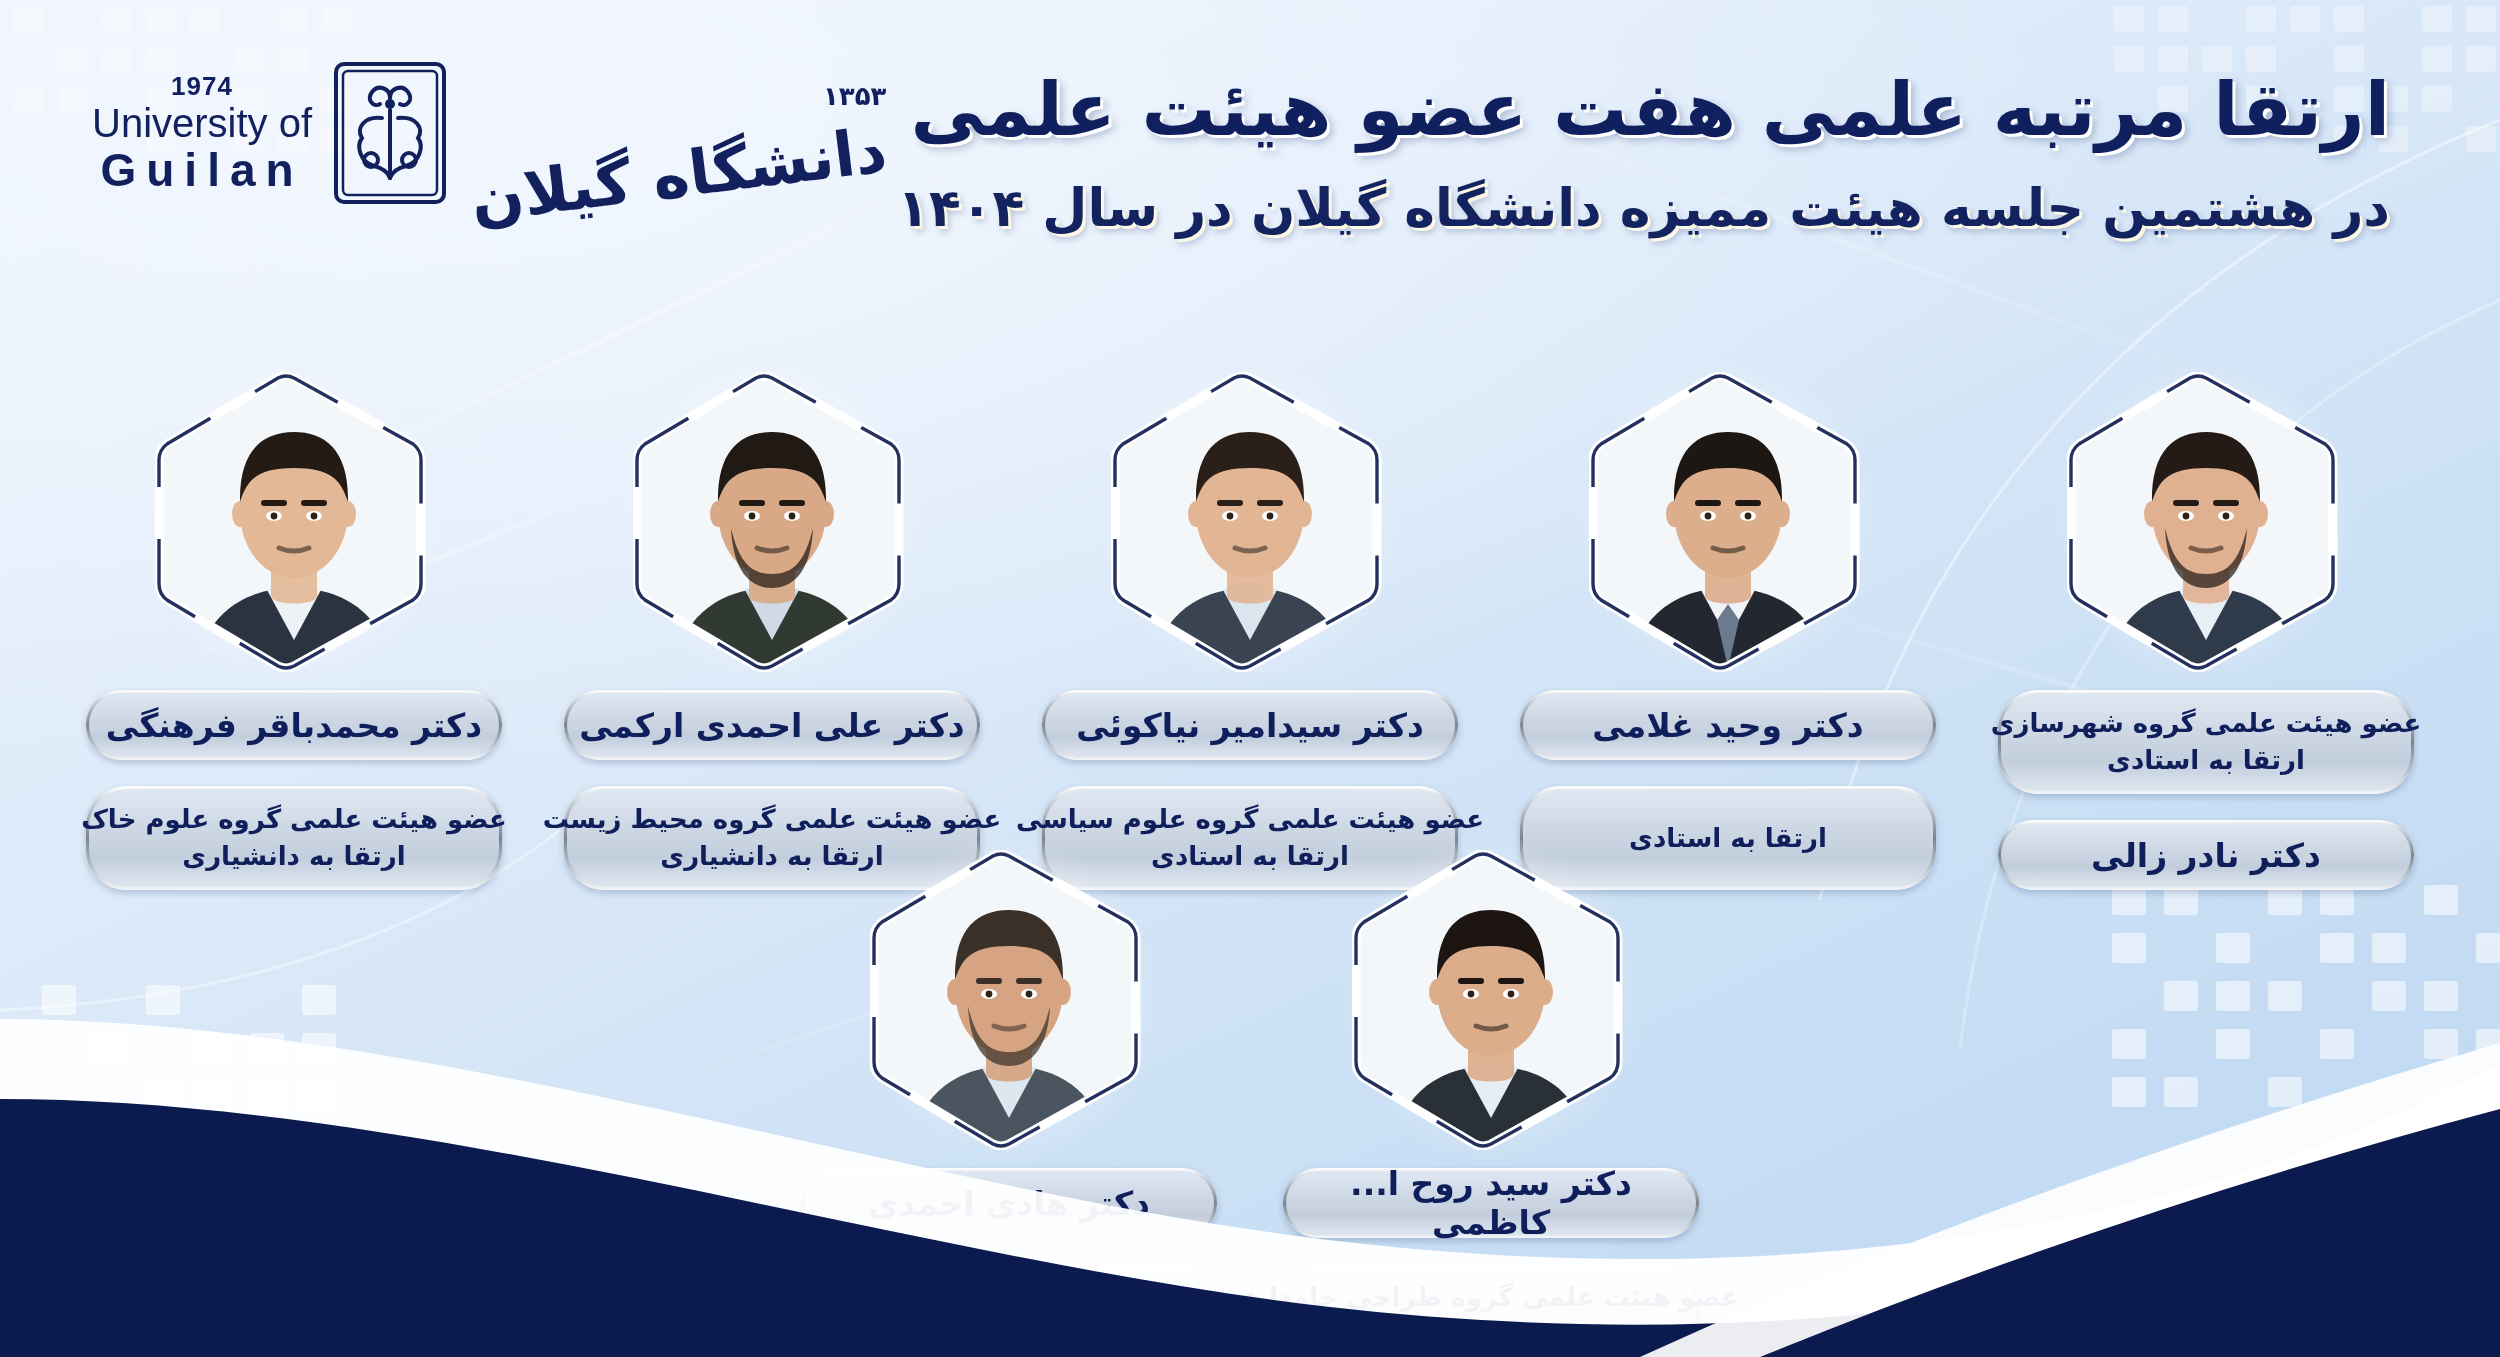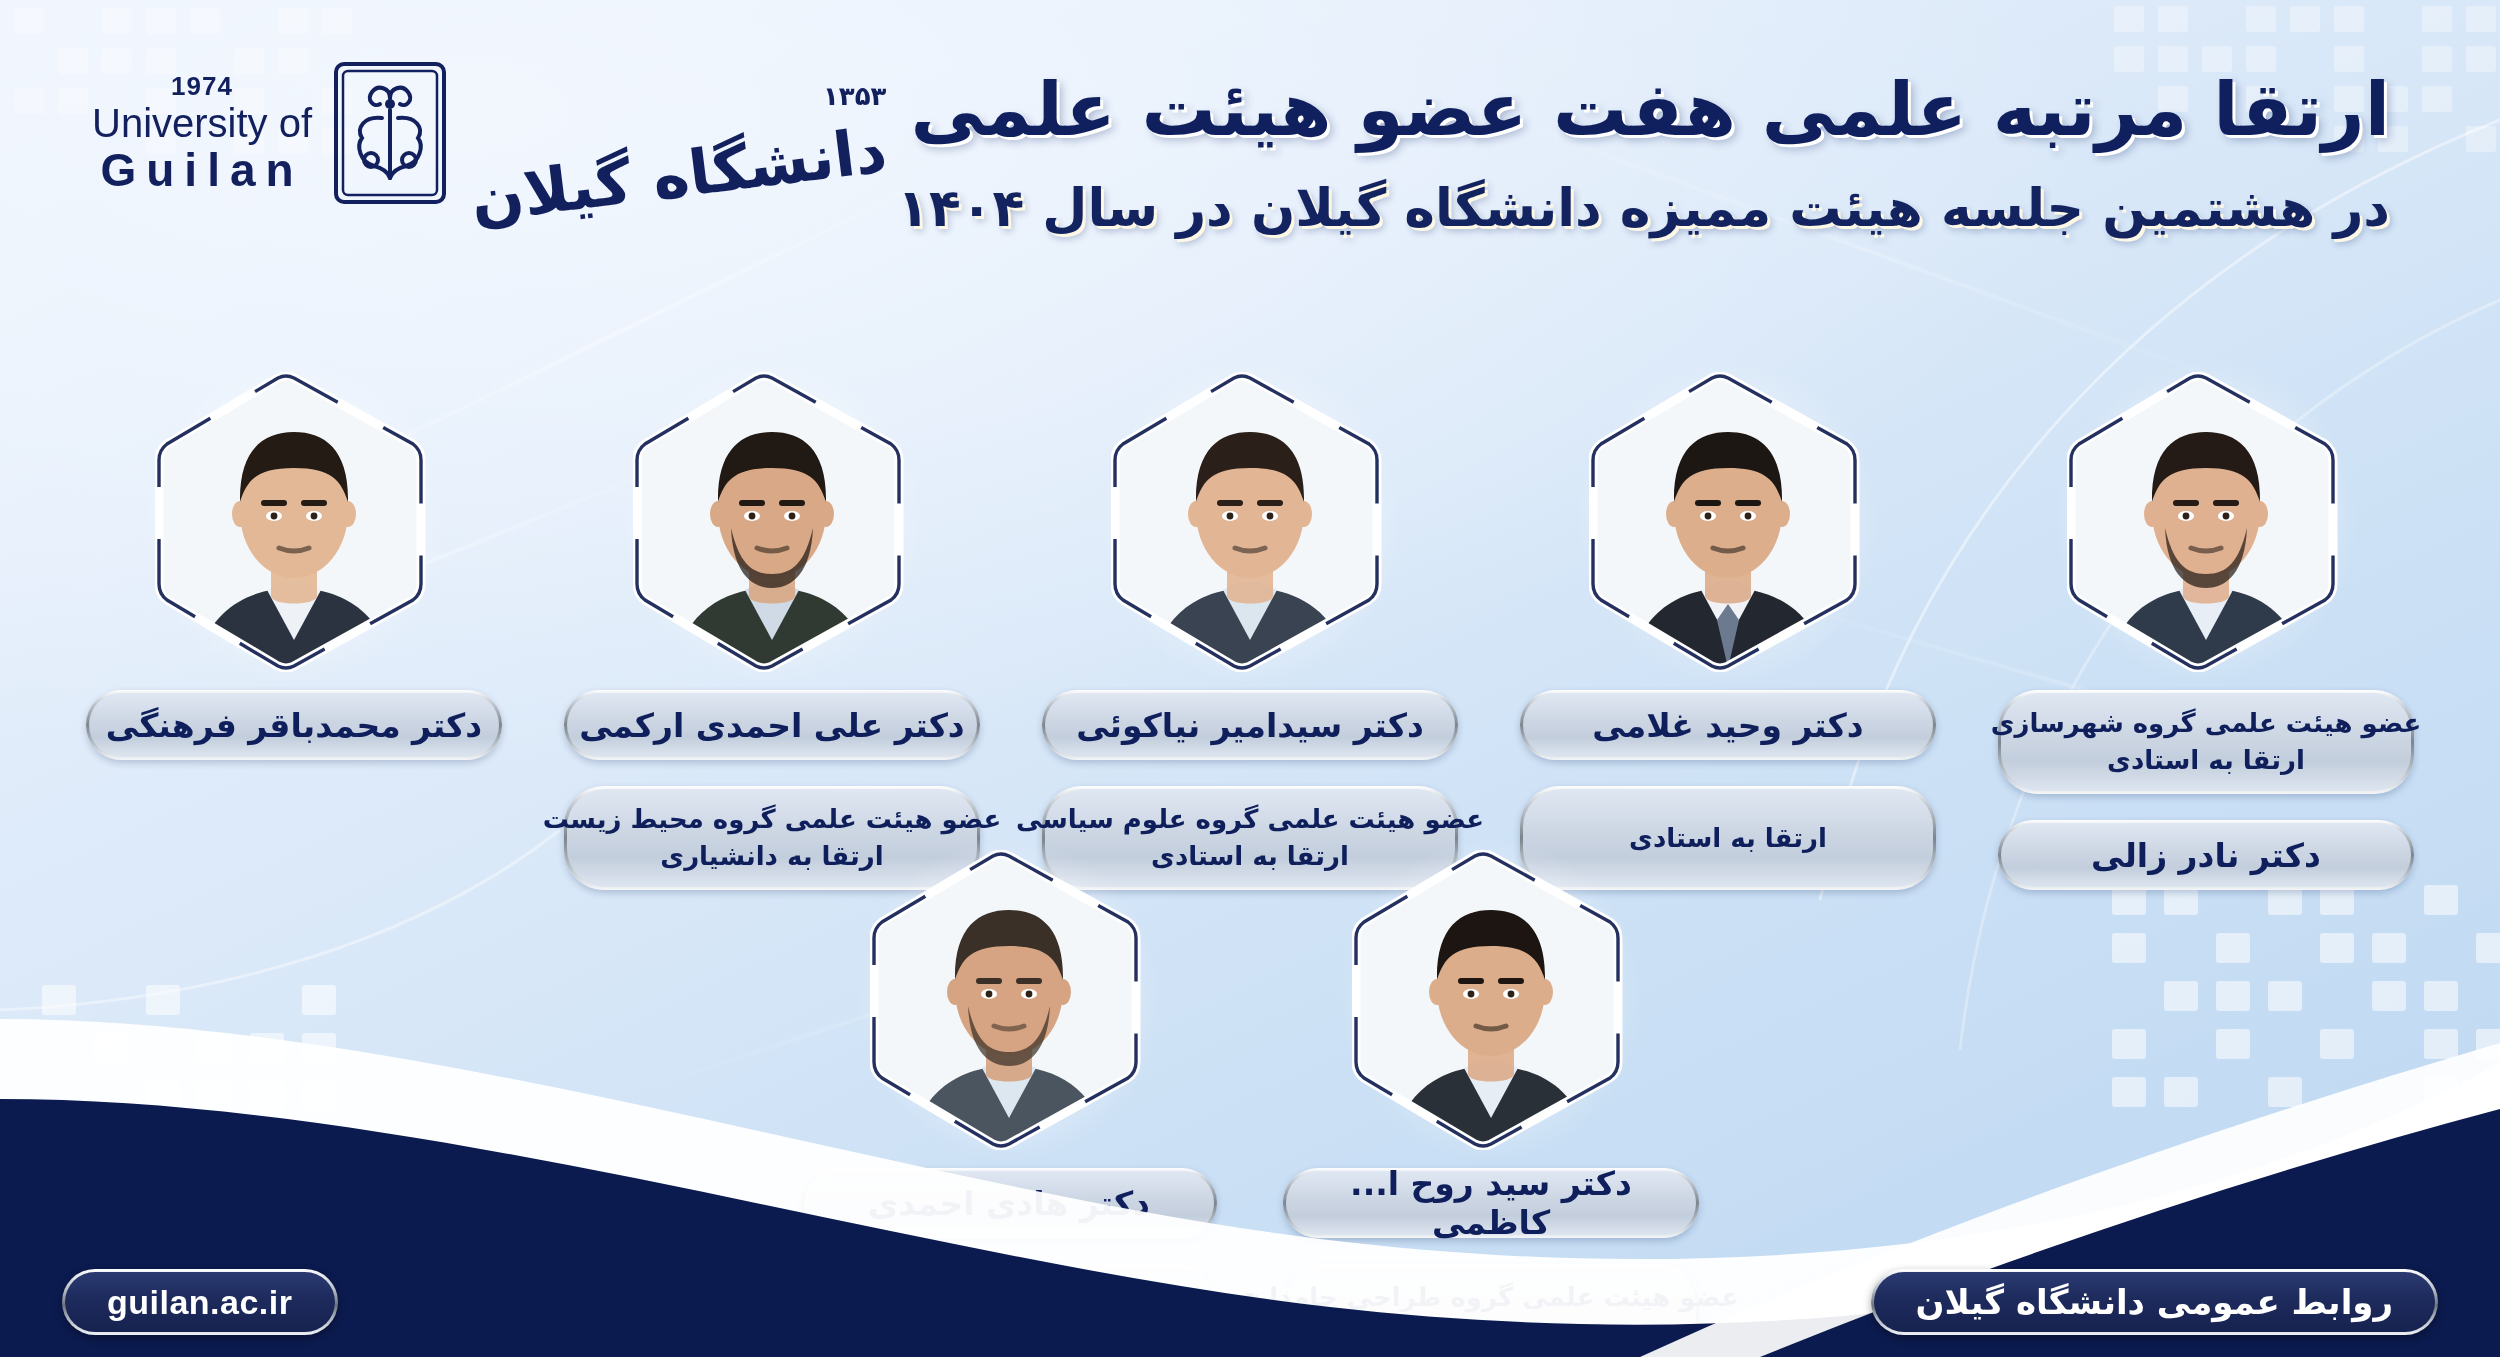--- a/index.html
+++ b/index.html
@@ -590,20 +590,26 @@
 
       <path d="M124 176 Q139 182 154 176" fill="none" stroke="#251b15" stroke-width="5" stroke-linecap="round" opacity=".55"></path>
     </g>
 
     <path d="M139 6 L258 72 Q266 78 266 88 L266 212 Q266 222 258 228 L139 294 Q131 298 123 294 L12 228 Q4 222 4 212 L4 88 Q4 78 12 72 L123 6 Q131 2 139 6 Z" fill="none" stroke="#ffffff" stroke-width="9"></path>
     <path d="M139 6 L258 72 Q266 78 266 88 L266 212 Q266 222 258 228 L139 294 Q131 298 123 294 L12 228 Q4 222 4 212 L4 88 Q4 78 12 72 L123 6 Q131 2 139 6 Z" fill="none" stroke="#0c1b4f" stroke-width="3.4" stroke-opacity=".9" stroke-dasharray="96 52" stroke-dashoffset="46"></path>
   </svg>
         </div>
         <div class="pill pill-name">
           <div class="pill-in">دکتر محمدباقر فرهنگی</div>
+        </div>
+        <div class="pill pill-role">
+          <div class="pill-in">
+            <div class="line">عضو هیئت علمی گروه علوم خاک</div>
+            <div class="line">ارتقا به دانشیاری</div>
+          </div>
         </div>
       </div>
     </div>
   <div class="row row-bottom">
       <div class="person">
         <div class="hex-wrap">
           <div class="hex-glow"></div>
   <svg class="hex-photo" viewBox="0 0 278 300">
     <defs>
       <clipPath id="hexclip5">
@@ -714,22 +720,14 @@
       </div>
     </div>
 
   <svg class="wave" viewBox="0 0 2500 470" preserveAspectRatio="none">
     <path d="M0,132 C420,132 900,300 1320,352 C1760,406 2180,352 2500,176 L2500,470 L0,470 Z" fill="#ffffff" opacity=".95"></path>
     <path d="M0,212 C430,212 910,372 1330,420 C1770,470 2190,414 2500,250 L2500,470 L0,470 Z" fill="#0c1b4f"></path>
     <path d="M1640,470 C1880,360 2180,250 2500,156 L2500,470 Z" fill="#ffffff" opacity=".92"></path>
     <path d="M1760,470 C2000,372 2260,286 2500,222 L2500,470 Z" fill="#0c1b4f"></path>
   </svg>
 
-  <div class="footer-bar">
-    <div class="fpill fpill-left">
-      <div class="fpill-in">guilan.ac.ir</div>
-    </div>
-    <div class="fpill fpill-right">
-      <div class="fpill-in">روابط عمومی دانشگاه گیلان</div>
-    </div>
-  </div>
 
 </div>
 
 </body></html>

